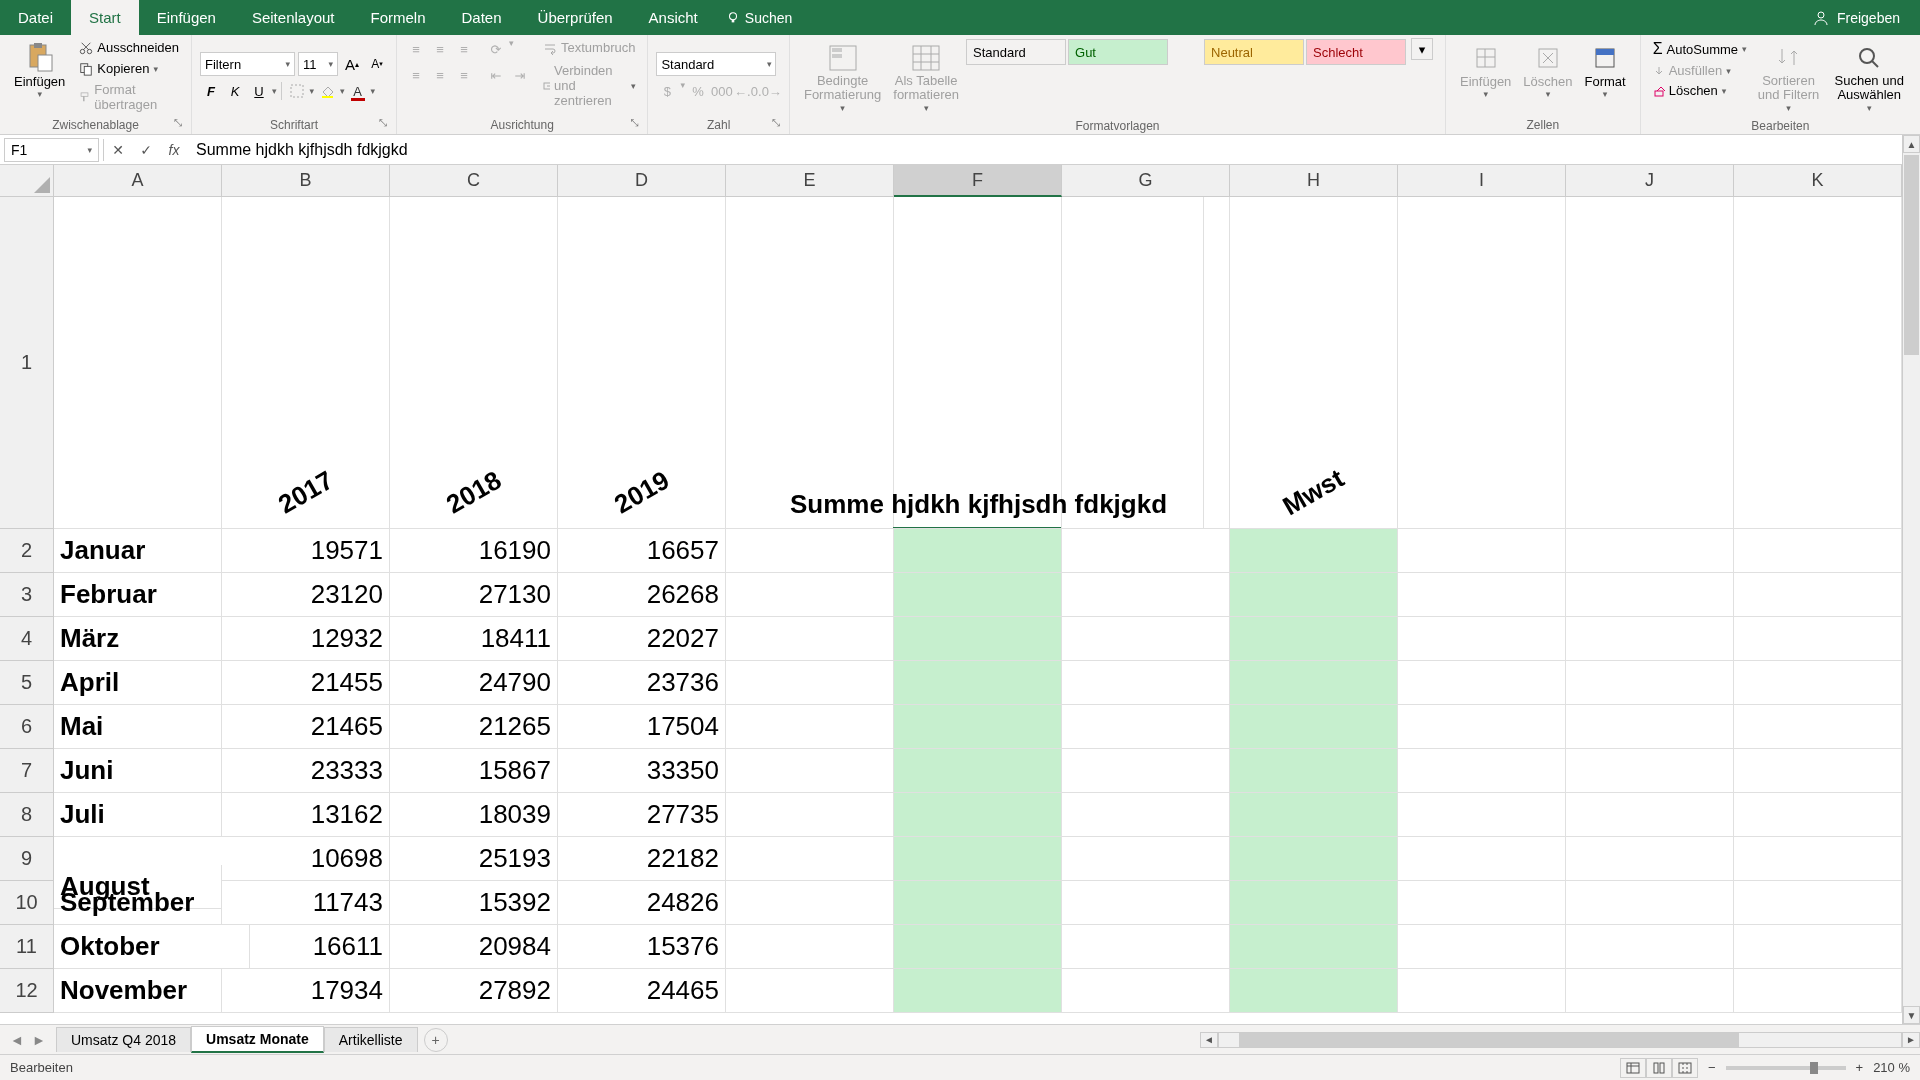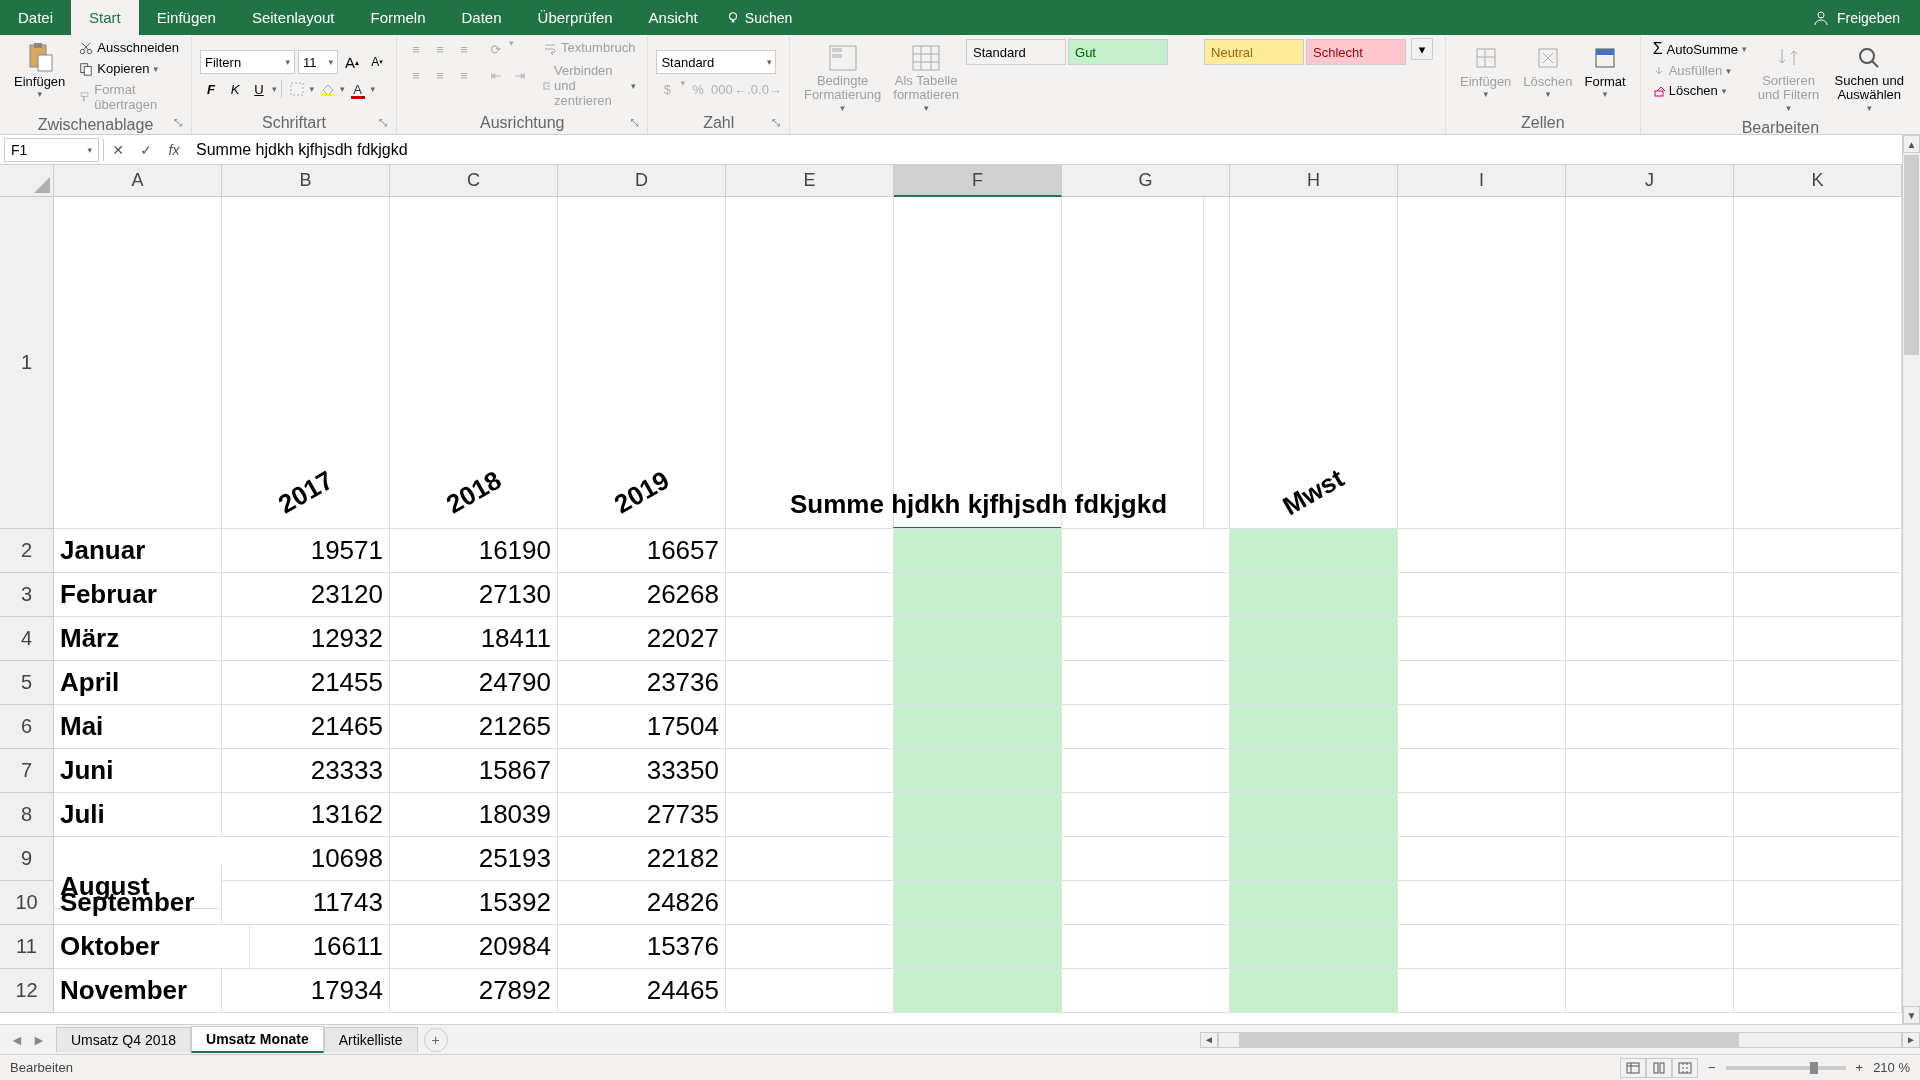--- a/index.html
+++ b/index.html
@@ -10,21 +10,21 @@
 .tabs-top { display: flex; height: 100%; }
 .tab-top { padding: 0 18px; display: flex; align-items: center; font-size: 15px; cursor: pointer; }
 .tab-top.active { background: #f3f2f1; color: #217346; }
 .search-top { display: flex; align-items: center; margin-left: 10px; font-size: 14px; }
 .search-top svg { margin-right: 5px; }
 .titlebar-right { margin-left: auto; display: flex; align-items: center; padding-right: 20px; gap: 8px; }
 
 
 .ribbon { background: #f3f2f1; height: 100px; display: flex; border-bottom: 1px solid #d0d0d0; }
 .ribbon-group { border-right: 1px solid #e0e0e0; padding: 3px 8px 0 8px; display: flex; flex-direction: column; position: relative; }
-.ribbon-group-label { font-size: 16px; color: #666; text-align: center; padding: 2px 0; }
+.ribbon-group-label { font-size: 12px; color: #666; text-align: center; padding: 2px 0; }
 .ribbon-group-content { flex: 1; display: flex; align-items: flex-start; }
 .ribbon-col { display: flex; flex-direction: column; gap: 2px; justify-content: center; }
 .ribbon-btn-lg { display: flex; flex-direction: column; align-items: center; padding: 4px 6px; cursor: pointer; font-size: 13px; }
 .ribbon-btn-lg .icon-box { width: 32px; height: 32px; display: flex; align-items: center; justify-content: center; }
 .ribbon-btn-sm { display: flex; align-items: center; padding: 2px 4px; font-size: 13px; cursor: pointer; gap: 4px; }
 .ribbon-btn-sm.disabled, .ribbon-btn-lg.disabled { color: #a0a0a0; }
 .font-name { width: 95px; height: 24px; border: 1px solid #ccc; background: #fff; padding: 0 4px; font-size: 13px; display: flex; align-items: center; justify-content: space-between; }
 .font-size { width: 40px; height: 24px; border: 1px solid #ccc; background: #fff; padding: 0 4px; font-size: 13px; display: flex; align-items: center; justify-content: space-between; }
 .icon-btn { width: 22px; height: 22px; display: flex; align-items: center; justify-content: center; cursor: pointer; font-size: 13px; }
 .icon-btn.disabled { color: #b0b0b0; }
@@ -289,20 +289,21 @@
           <div class="style-cell">Standard</div>
           <div class="style-cell" style="background:#c6efce;color:#006100;">Gut</div>
           <div class="style-cell" style="background:#ffeb9c;color:#9c6500;margin-left:35px;">Neutral</div>
           <div class="style-cell" style="background:#ffc7ce;color:#9c0006;">Schlecht</div>
         </div>
       </div>
       <div class="ribbon-col" style="justify-content:center;padding:0 4px;">
         <div class="icon-btn" style="border:1px solid #ccc;">▾</div>
       </div>
     </div>
+    <div class="ribbon-group-label">Formatvorlagen</div>
   </div>
 
   <div class="ribbon-group">
     <div class="ribbon-group-content">
       <div class="ribbon-btn-lg disabled">
           <div class="icon-box">
             <svg width="26" height="26">
               <rect x="4" y="4" width="18" height="18" fill="none" stroke="#aaa"></rect>
               <path d="M4 12h18M12 4v18" stroke="#aaa"></path>
             </svg>

